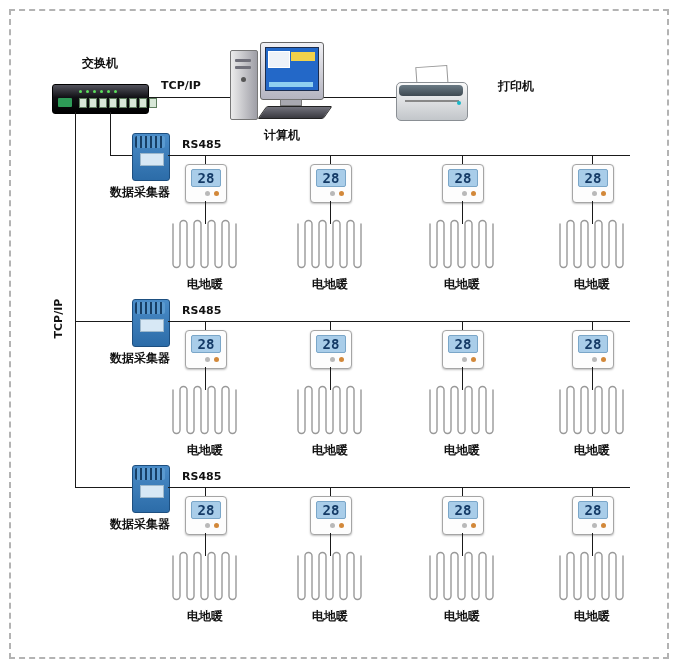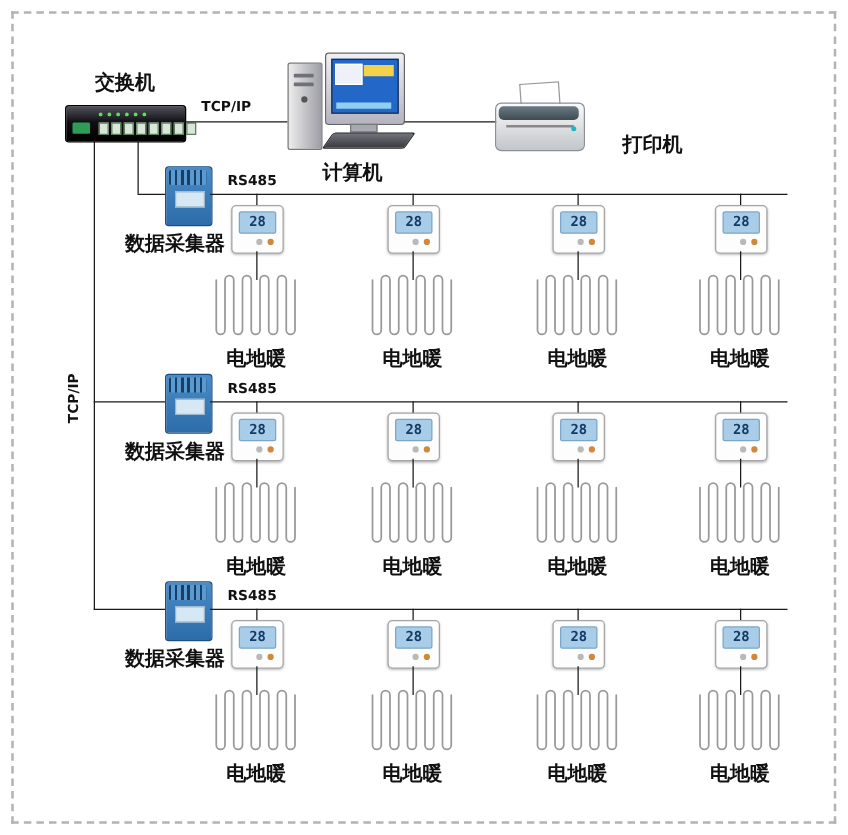--- a/index.html
+++ b/index.html
@@ -3,21 +3,21 @@
 <meta charset="utf-8">
 <style>
   html,body{margin:0;padding:0;background:#fff}
   #canvas{position:relative;width:678px;height:668px;background:#fff;overflow:hidden;
           font-family:"DejaVu Sans","Liberation Sans",sans-serif}
   .frame{position:absolute;left:9px;top:9px;width:656px;height:646px;border:2px dashed #b3b3b3}
 
   .line{position:absolute;background:#1a1a1a}
   .h{height:1px}.v{width:1px}
 
-  .lbl{position:absolute;color:#111;font-size:16px;font-weight:bold;text-align:center;
+  .lbl{position:absolute;color:#111;font-size:12px;font-weight:bold;text-align:center;
        line-height:1.2;white-space:nowrap}
   .conn-lbl{font-size:11px}
   .vert{transform:rotate(-90deg)}
 
   
   .switch-dev{position:absolute;left:52px;top:84px;width:95px;height:28px;
     background:linear-gradient(#52525c,#101014 45%,#000);border:1px solid #000;border-radius:3px}
   .sw-brand{position:absolute;left:5px;bottom:6px;width:14px;height:9px;background:#2e9b57;border-radius:1px}
   .sw-leds{position:absolute;left:26px;top:5px;display:flex;gap:4px}
   .sw-led{width:3px;height:3px;background:#5ce05c;border-radius:50%}
@@ -60,21 +60,21 @@
   .collector-lbl{left:78px;top:52px;width:124px}
   .bus{left:168px;top:22px;width:462px}
   .bus-lbl{left:182px;top:5px;width:50px;text-align:left}
 
   .unit{position:absolute;top:22px;width:90px;height:144px}
   .u0{left:160px}.u1{left:285px}.u2{left:417px}.u3{left:547px}
   .drop{left:45px;top:0;height:10px}
   .thermostat{position:absolute;left:25px;top:9px;width:40px;height:37px;background:#fdfdfd;
     border:1px solid #a5a5a5;border-radius:4px;box-shadow:0 1px 2px rgba(0,0,0,.25)}
   .lcd{position:absolute;left:5px;top:4px;width:28px;height:16px;background:#a9cde9;border:1px solid #7aa6c8;
-    border-radius:2px;color:#143a66;font-size:11px;font-weight:bold;text-align:center;line-height:16px;
+    border-radius:2px;color:#143a66;font-size:14px;font-weight:bold;text-align:center;line-height:16px;
     font-family:"DejaVu Sans Mono","Liberation Mono",monospace}
   .tdot{position:absolute;width:5px;height:5px;border-radius:50%}
   .tdot.o{right:7px;bottom:6px;background:#d2883a}
   .tdot.g{right:16px;bottom:6px;background:#b9b9b9}
   .conn{left:45px;top:46px;height:23px}
   .coil{position:absolute;left:10px;top:61px;width:70px;height:56px}
   .coil path{fill:none;stroke:#999;stroke-width:1.4;stroke-linecap:round}
   .heater-lbl{left:0;top:122px;width:90px}
 </style>
 </head>
@@ -129,21 +129,21 @@
   <div class="lbl" style="left:240px;top:128px;width:84px">计算机</div>
 
   <div class="printer">
     <div class="paper"></div>
     <div class="pbody">
       <div class="ptop"></div>
       <div class="pslot"></div>
       <div class="pled"></div>
     </div>
   </div>
-  <div class="lbl" style="left:486px;top:106px;width:60px;text-align:right">打印机</div>
+  <div class="lbl" style="left:486px;top:79px;width:60px;text-align:center">打印机</div>
 
   <div class="line v" style="left:75px;top:112px;height:376px"></div>
   <div class="line v" style="left:110px;top:112px;height:43px"></div>
   <div class="line h" style="left:110px;top:155px;width:22px"></div>
   <div class="line h" style="left:75px;top:321px;width:57px"></div>
   <div class="line h" style="left:75px;top:487px;width:57px"></div>
   <div class="lbl conn-lbl vert" style="left:28px;top:312px;width:62px">TCP/IP</div>
 
   <div id="rows-host">
   <div class="bus-row" style="top: 133px;">

